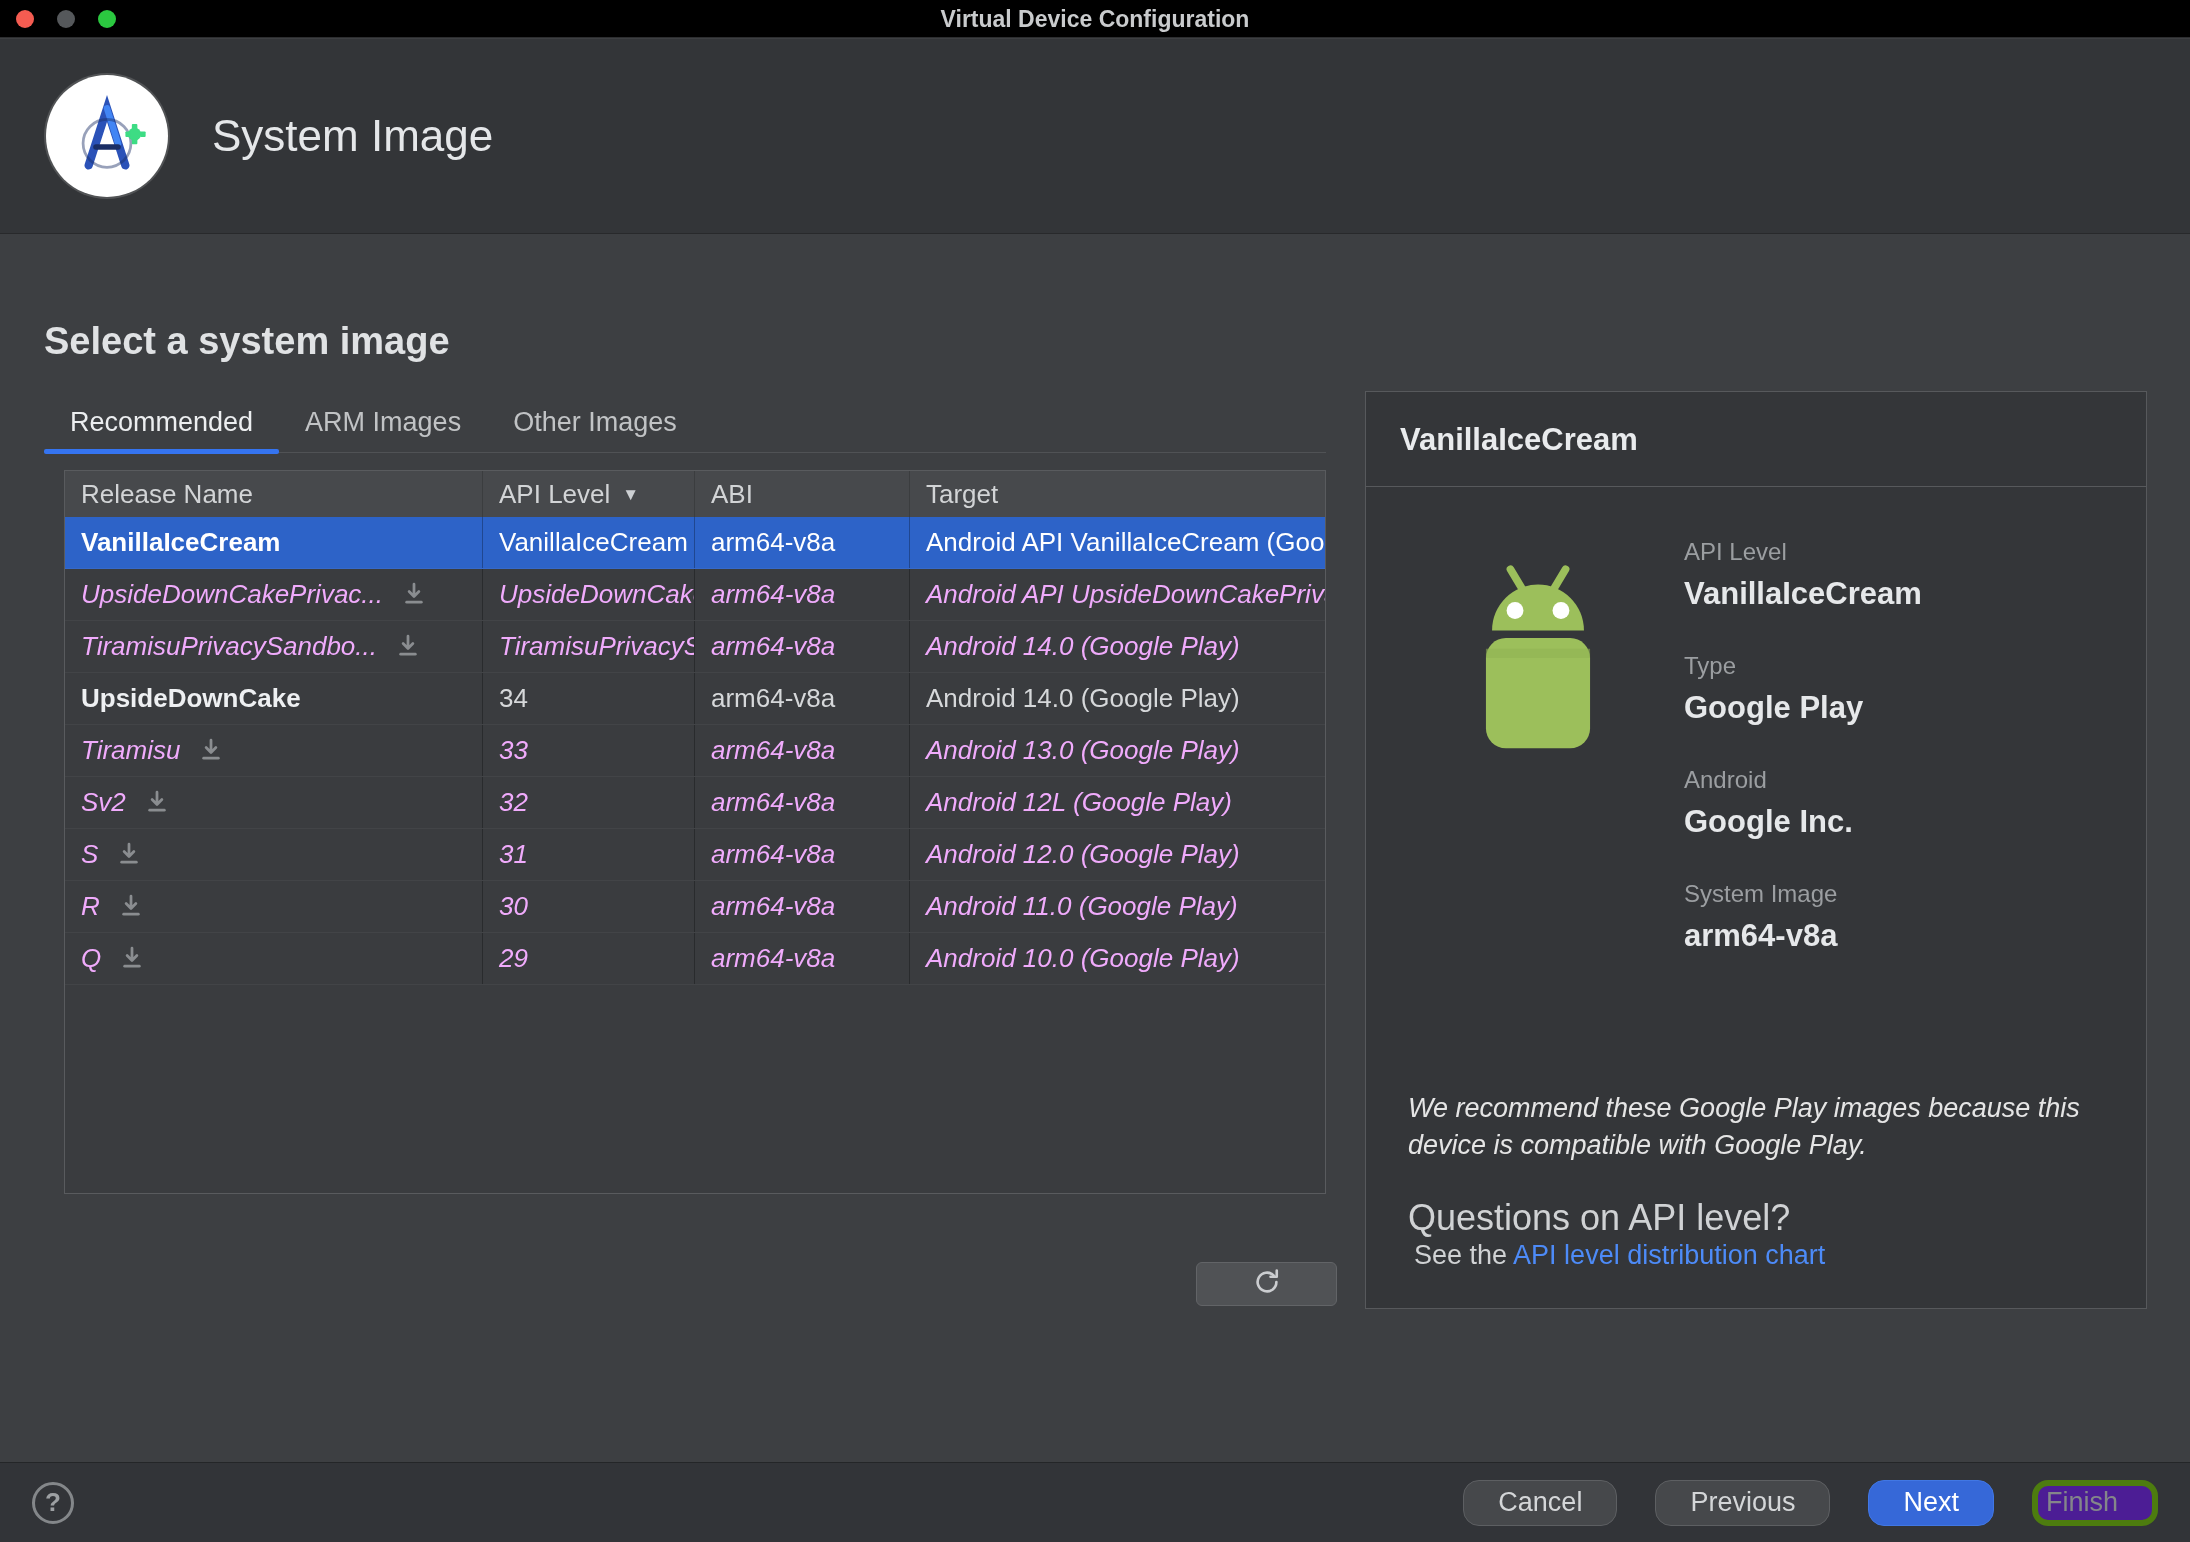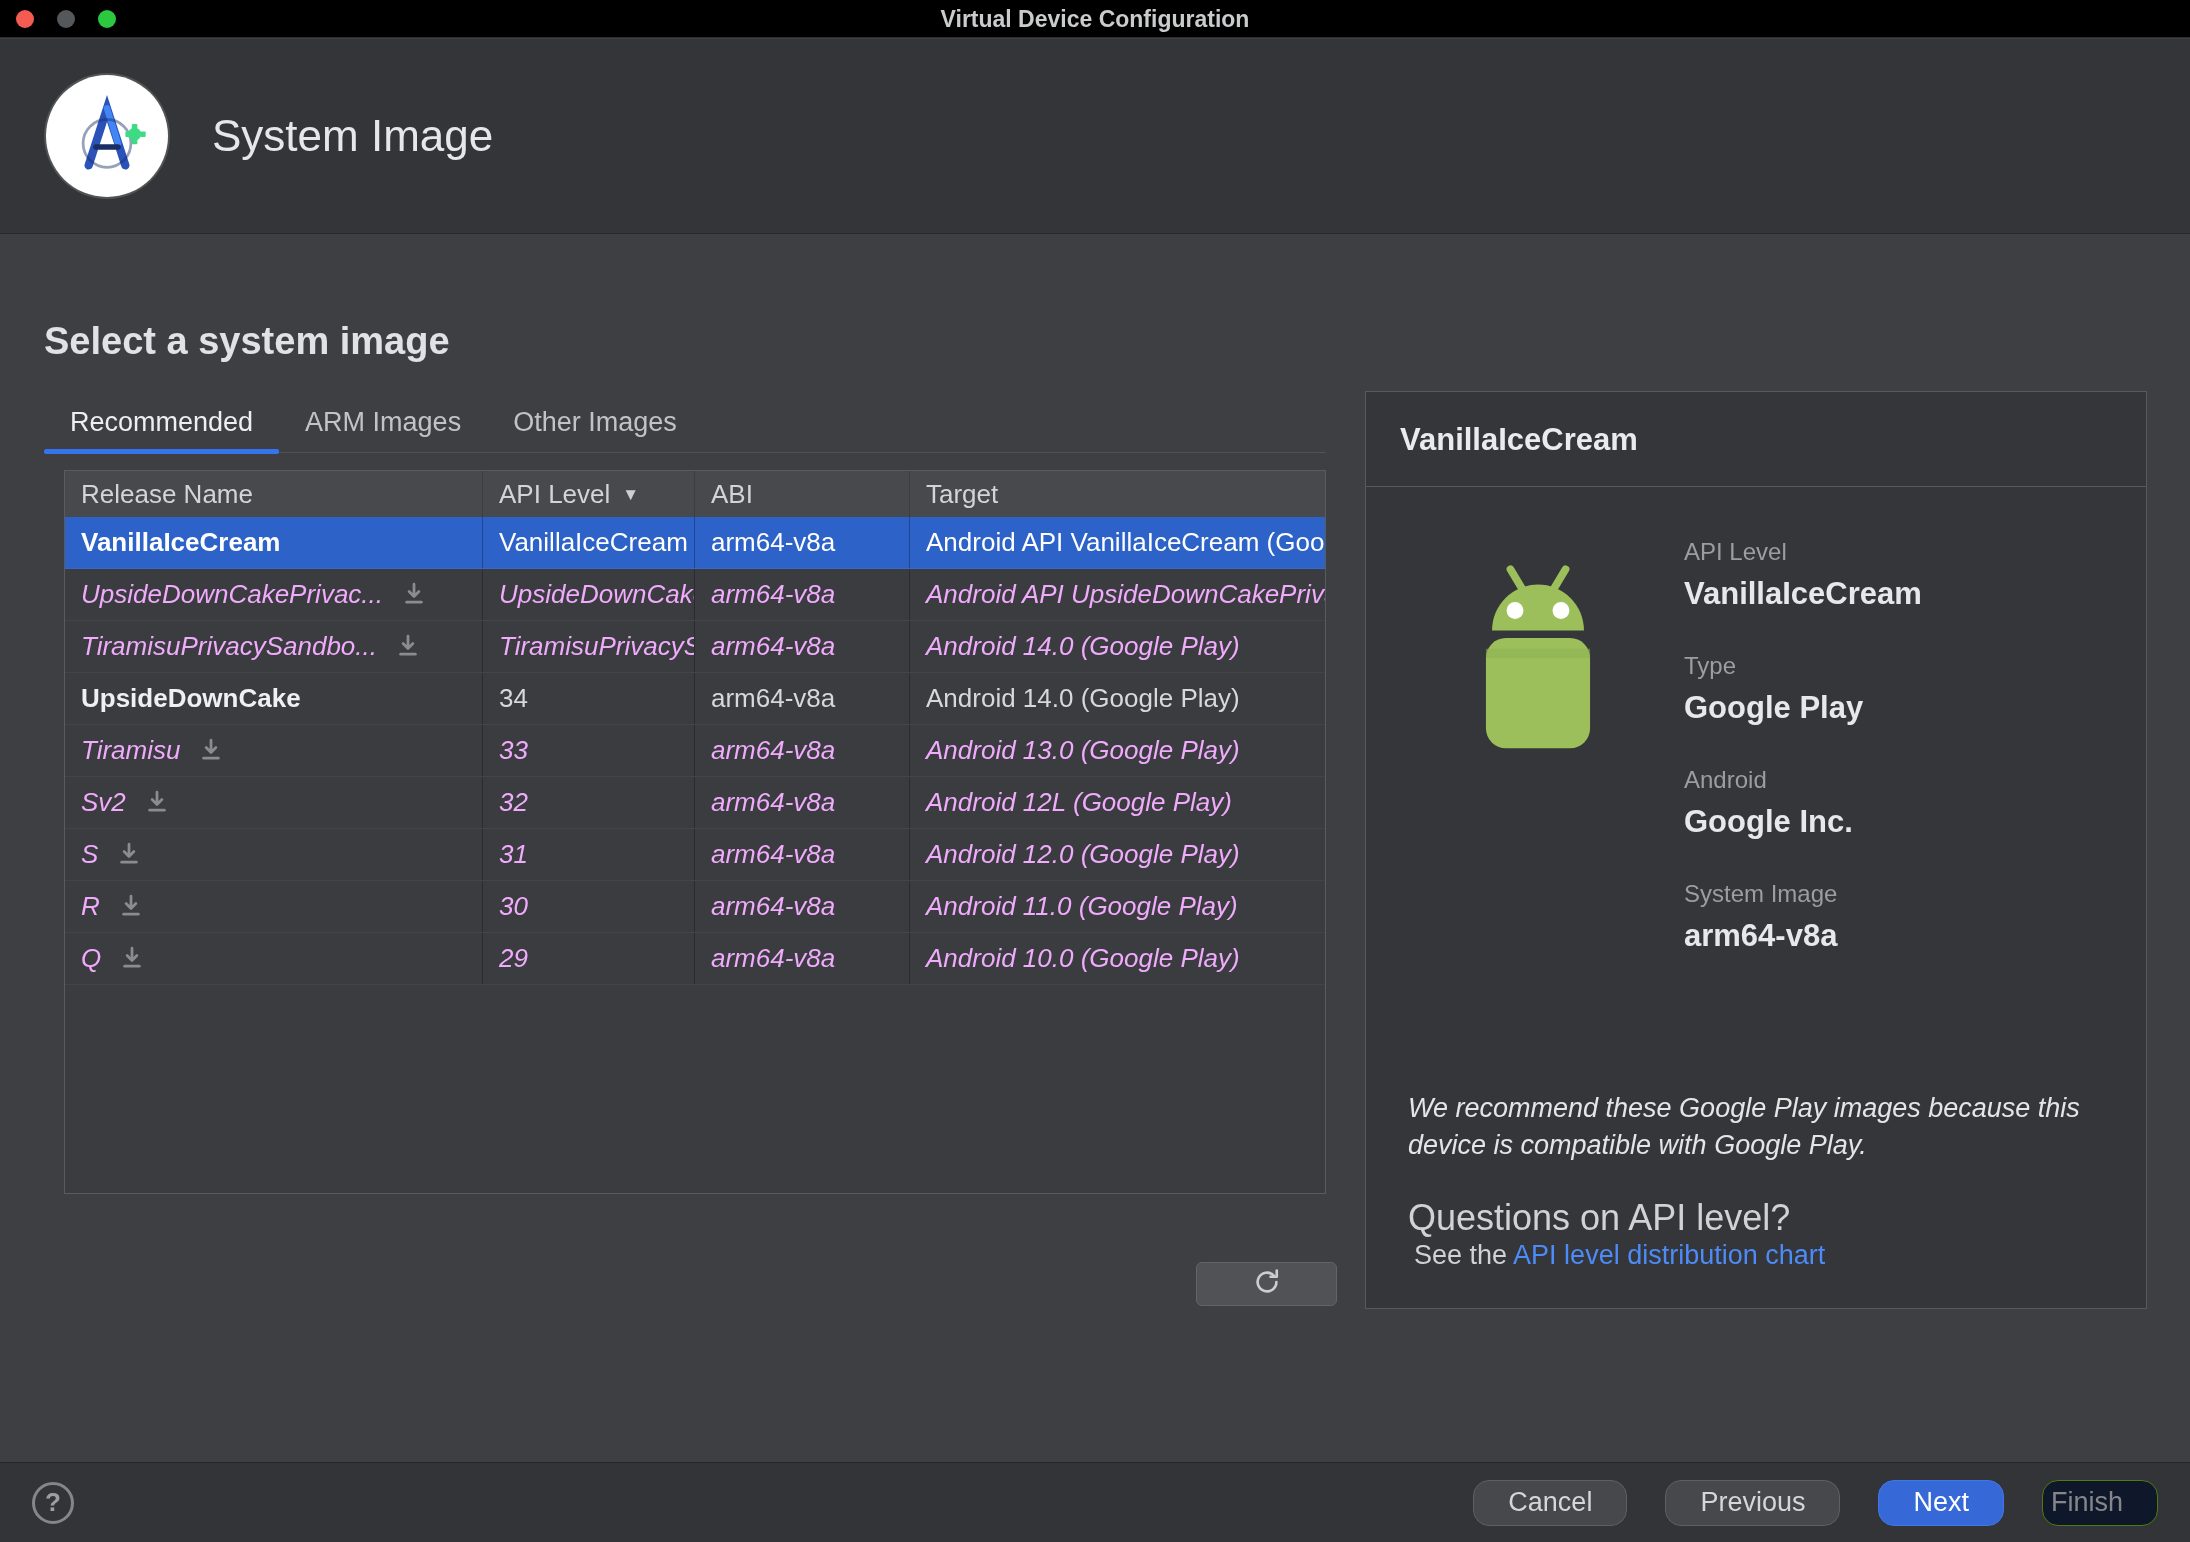--- a/index.html
+++ b/index.html
@@ -131,21 +131,21 @@
     color:#9da0a3; font-size:26px; font-weight:bold; cursor:pointer;
   }
   .footer-buttons { margin-left:auto; display:flex; gap:38px; align-items:center; }
   .btn {
     height:46px; padding:0 34px; border-radius:16px; font-size:27px;
     display:flex; align-items:center; justify-content:center; cursor:pointer;
     font-family:"Liberation Sans", sans-serif;
   }
   .btn.secondary { background:#46484b; border:1px solid #5d5f62; color:#d4d6d8; }
   .btn.primary   { background:#3668d8; border:1px solid #4177e4; color:#ffffff; }
-  .btn.disabled  { background:#0f172a; border:1px solid #4d7c0f; color:#84868a; cursor:default;padding-left:8px; }
+  .btn.disabled  { background:#4c1d95; border:6px solid #4d7c0f; color:#84868a; cursor:default;padding-left:8px; }
 </style>
 </head>
 <body>
 
 <div id="app">
 
   <div class="titlebar">
     <div class="lights">
       <div class="light red"></div>
       <div class="light gray"></div>

